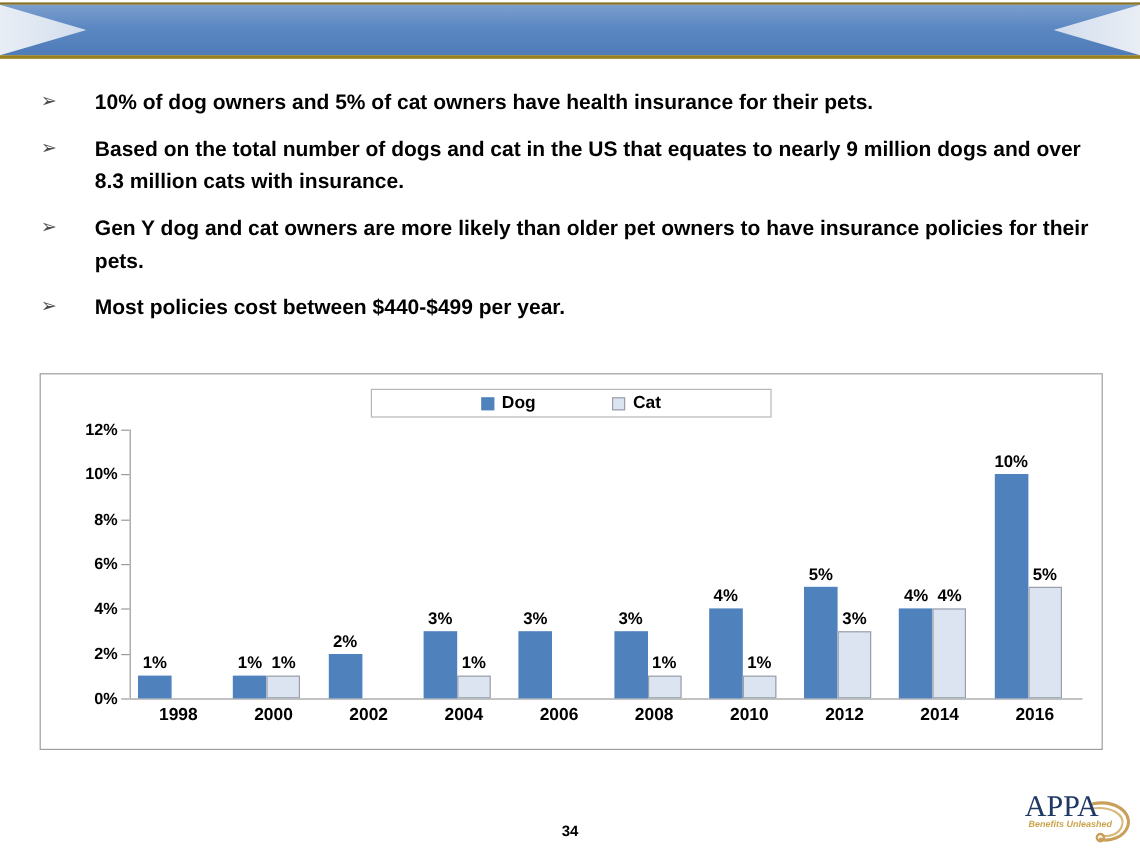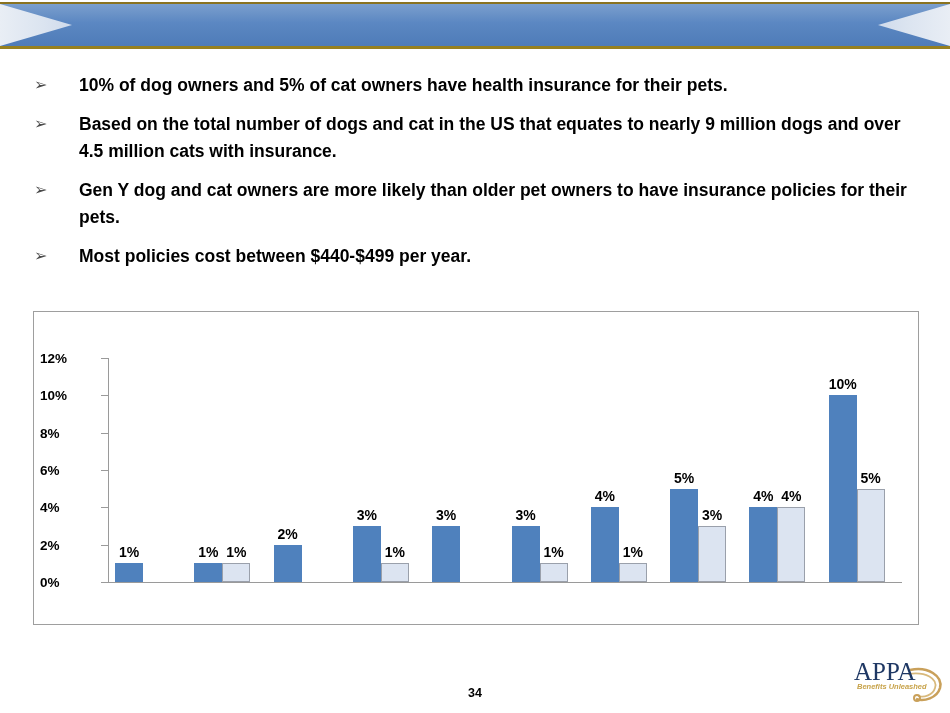--- a/index.html
+++ b/index.html
@@ -163,21 +163,21 @@
     position: absolute;
     left: 6px;
     top: 0;
     width: 58px;
     height: 224px;
   }
   .ytick-label {
     position: absolute;
     right: 0;
     width: 58px;
-    text-align: left;
+    text-align: right;
     font-size: 13.5px;
     font-weight: bold;
     color: #000;
     transform: translateY(-50%);
   }
   .ytick-mark {
     position: absolute;
     left: 67px;
     width: 7px;
     height: 1px;
@@ -283,34 +283,44 @@
   <div class="banner-rule-bottom"></div>
 </div>
 
 <div class="bullets">
   <div class="bullet-row">
     <div class="bullet-marker">➢</div>
     <div class="bullet-text">10% of dog owners and 5% of cat owners have health insurance for their pets.</div>
   </div>
   <div class="bullet-row">
     <div class="bullet-marker">➢</div>
-    <div class="bullet-text">Based on the total number of dogs and cat in the US that equates to nearly 9 million dogs and over 4.5 million cats with insurance.</div>
+    <div class="bullet-text">Based on the total number of dogs and cat in the US that equates to nearly 9 million dogs and over 8.3 million cats with insurance.</div>
   </div>
   <div class="bullet-row">
     <div class="bullet-marker">➢</div>
     <div class="bullet-text">Gen Y dog and cat owners are more likely than older pet owners to have insurance policies for their pets.</div>
   </div>
   <div class="bullet-row">
     <div class="bullet-marker">➢</div>
     <div class="bullet-text">Most policies cost between $440-$499 per year.</div>
   </div>
 </div>
 
 <div class="chart-frame">
 
+  <div class="legend">
+    <div class="legend-item">
+      <span class="legend-swatch dog"></span>
+      <span class="legend-label">Dog</span>
+    </div>
+    <div class="legend-item">
+      <span class="legend-swatch cat"></span>
+      <span class="legend-label">Cat</span>
+    </div>
+  </div>
 
   <div class="plot-wrap">
     <div class="yaxis-labels" id="y-axis-labels">
         <div class="ytick-label" style="top: 0px;">12%</div>
         <div class="ytick-label" style="top: 37.3333px;">10%</div>
         <div class="ytick-label" style="top: 74.6667px;">8%</div>
         <div class="ytick-label" style="top: 112px;">6%</div>
         <div class="ytick-label" style="top: 149.333px;">4%</div>
         <div class="ytick-label" style="top: 186.667px;">2%</div>
         <div class="ytick-label" style="top: 224px;">0%</div>
@@ -366,20 +376,32 @@
           <div class="bar cat" style="height: 74.6667px;"></div>
           <div class="bar-label cat" style="bottom: 77.6667px;">4%</div>
         </div>
         <div class="group" style="left: 713.7px; width: 79.3px;">
           <div class="bar dog" style="height: 186.667px;"></div>
           <div class="bar-label dog" style="bottom: 189.667px;">10%</div>
           <div class="bar cat" style="height: 93.3333px;"></div>
           <div class="bar-label cat" style="bottom: 96.3333px;">5%</div>
         </div>
       </div>
+    <div class="xlabels" id="x-axis-labels">
+        <div class="xlabel" style="left: -1.35px;">1998</div>
+        <div class="xlabel" style="left: 77.95px;">2000</div>
+        <div class="xlabel" style="left: 157.25px;">2002</div>
+        <div class="xlabel" style="left: 236.55px;">2004</div>
+        <div class="xlabel" style="left: 315.85px;">2006</div>
+        <div class="xlabel" style="left: 395.15px;">2008</div>
+        <div class="xlabel" style="left: 474.45px;">2010</div>
+        <div class="xlabel" style="left: 553.75px;">2012</div>
+        <div class="xlabel" style="left: 633.05px;">2014</div>
+        <div class="xlabel" style="left: 712.35px;">2016</div>
+      </div>
   <div class="ytick-mark" style="top: 0px;"></div>
       <div class="ytick-mark" style="top: 37.3333px;"></div>
       <div class="ytick-mark" style="top: 74.6667px;"></div>
       <div class="ytick-mark" style="top: 112px;"></div>
       <div class="ytick-mark" style="top: 149.333px;"></div>
       <div class="ytick-mark" style="top: 186.667px;"></div>
       <div class="ytick-mark" style="top: 224px;"></div>
     </div>
 
 </div>

